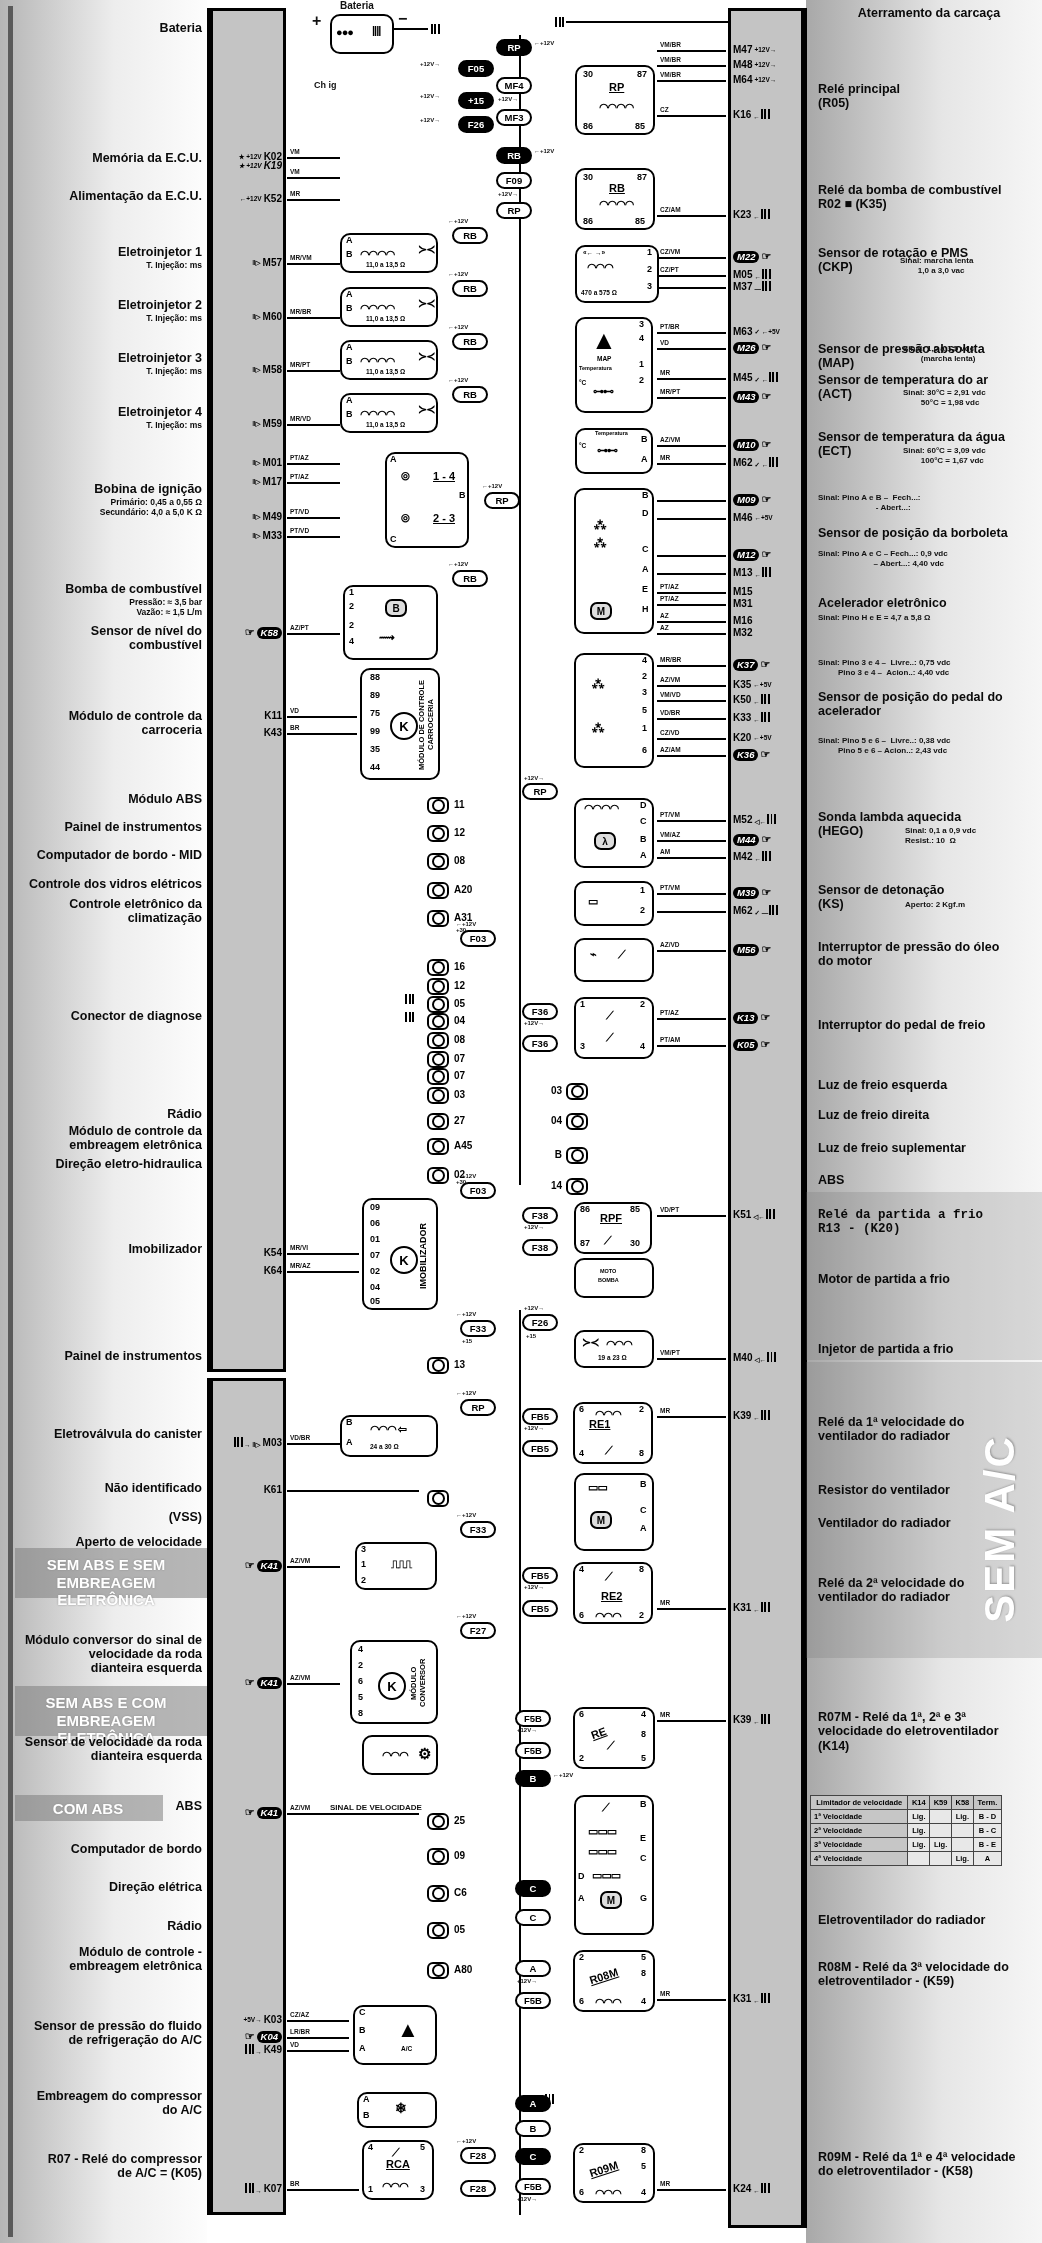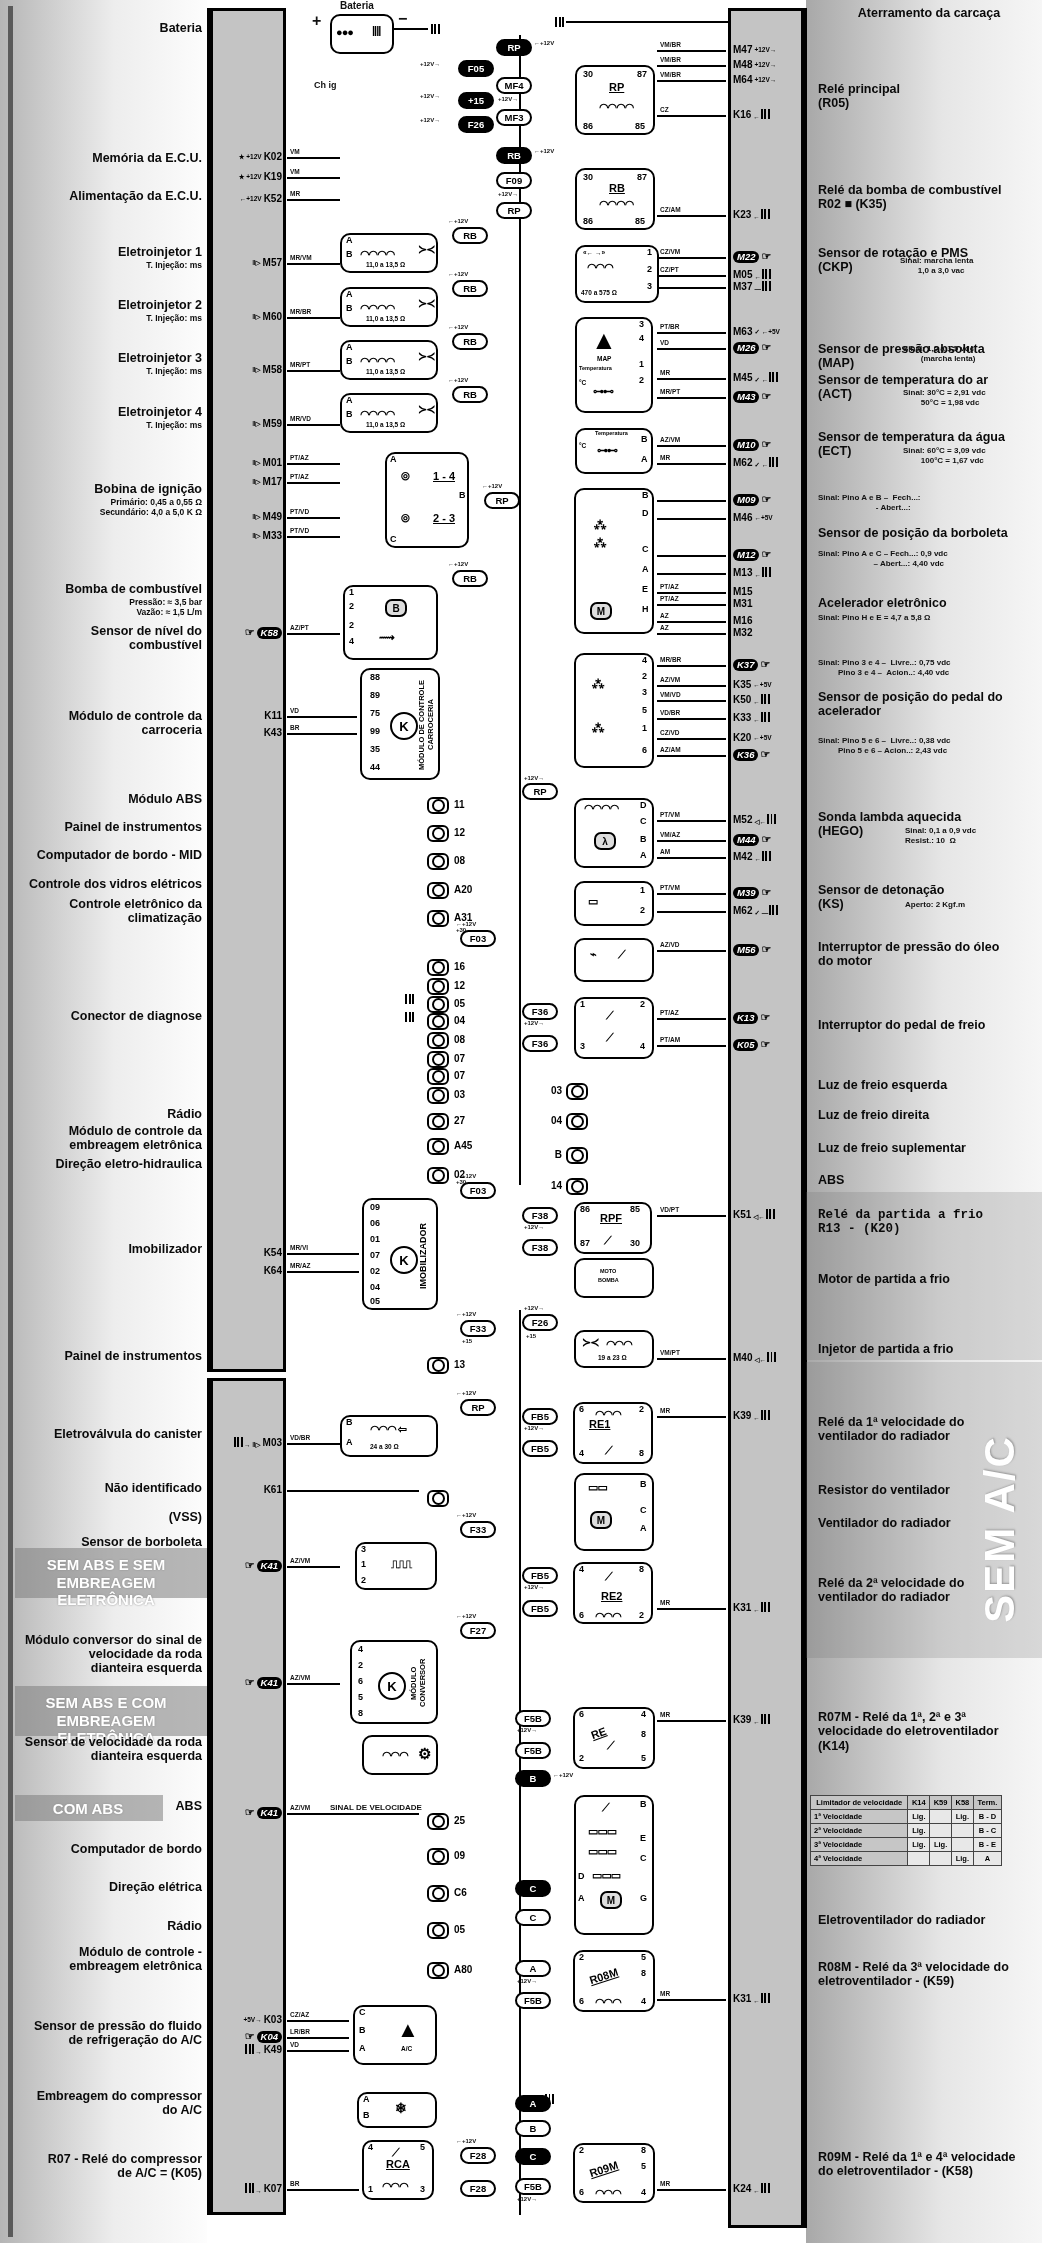--- a/index.html
+++ b/index.html
@@ -100,21 +100,21 @@
       <div class="abs llab" style="top: 878px;">Controle dos vidros elétricos</div>
       <div class="abs llab" style="top: 898px;">Controle eletrônico da<br>climatização</div>
       <div class="abs llab" style="top: 1010px;">Conector de diagnose</div>
       <div class="abs llab" style="top: 1108px;">Rádio</div>
       <div class="abs llab" style="top: 1125px;">Módulo de controle da<br>embreagem eletrônica</div>
       <div class="abs llab" style="top: 1158px;">Direção eletro-hidraulica</div>
       <div class="abs llab" style="top: 1243px;">Imobilizador</div>
       <div class="abs llab" style="top: 1350px;">Painel de instrumentos</div>
       <div class="abs llab" style="top: 1428px;">Eletroválvula do canister</div>
       <div class="abs llab" style="top: 1482px;">Não identificado</div>
-      <div class="abs llab" style="top: 1536px;">Sensor de borboleta</div>
+      <div class="abs llab" style="top: 1536px;">Aperto de velocidade</div>
       <div class="abs llab" style="top: 1511px;">(VSS)</div>
       <div class="abs llab" style="top: 1634px;">Módulo conversor do sinal de<br>velocidade da roda<br>dianteira esquerda</div>
       <div class="abs llab" style="top: 1736px;">Sensor de velocidade da roda<br>dianteira esquerda</div>
       <div class="abs llab" style="top: 1800px;">ABS</div>
       <div class="abs llab" style="top: 1843px;">Computador de bordo</div>
       <div class="abs llab" style="top: 1881px;">Direção elétrica</div>
       <div class="abs llab" style="top: 1920px;">Rádio</div>
       <div class="abs llab" style="top: 1946px;">Módulo de controle -<br>embreagem eletrônica</div>
       <div class="abs llab" style="top: 2020px;">Sensor de pressão do fluido<br>de refrigeração do A/C</div>
       <div class="abs llab" style="top: 2090px;">Embreagem do compressor<br>do A/C</div>
@@ -164,21 +164,21 @@
       <div class="abs note" style="left: 818px; top: 658px;">Sinal: Pino 3 e 4 –  Livre..: 0,75 vdc
          Pino 3 e 4 –  Acion..: 4,40 vdc</div>
       <div class="abs note" style="left: 818px; top: 736px;">Sinal: Pino 5 e 6 –  Livre..: 0,38 vdc
          Pino 5 e 6 – Acion..: 2,43 vdc</div>
       <div class="abs note" style="left: 905px; top: 826px;">Sinal: 0,1 a 0,9 vdc
 Resist.: 10  Ω</div>
       <div class="abs note" style="left: 905px; top: 900px;">Aperto: 2 Kgf.m</div>
       <div class="abs pin pinL" style="top: 150px;"><span class="tok">★ +12V</span>K02</div>
       <div class="abs wline" style="left: 287px; top: 157px; width: 53px;"></div>
       <div class="abs wlab" style="left: 290px; top: 148px;">VM</div>
-      <div class="abs pin pinL" style="top: 170px;"><span class="tok">★ +12V</span>K19</div>
+      <div class="abs pin pinL" style="top: 159px; font-style: italic;"><span class="tok">★ +12V</span>K19</div>
       <div class="abs wline" style="left: 287px; top: 177px; width: 53px;"></div>
       <div class="abs wlab" style="left: 290px; top: 168px;">VM</div>
       <div class="abs pin pinL" style="top: 192px;"><span class="tok">←+12V</span>K52</div>
       <div class="abs wline" style="left: 287px; top: 199px; width: 53px;"></div>
       <div class="abs wlab" style="left: 290px; top: 190px;">MR</div>
       <div class="abs pin pinL" style="top: 256px;"><span class="tok">‖▷</span>M57</div>
       <div class="abs wline" style="left: 287px; top: 263px; width: 53px;"></div>
       <div class="abs wlab" style="left: 290px; top: 254px;">MR/VM</div>
       <div class="abs pin pinL" style="top: 310px;"><span class="tok">‖▷</span>M60</div>
       <div class="abs wline" style="left: 287px; top: 317px; width: 53px;"></div>

